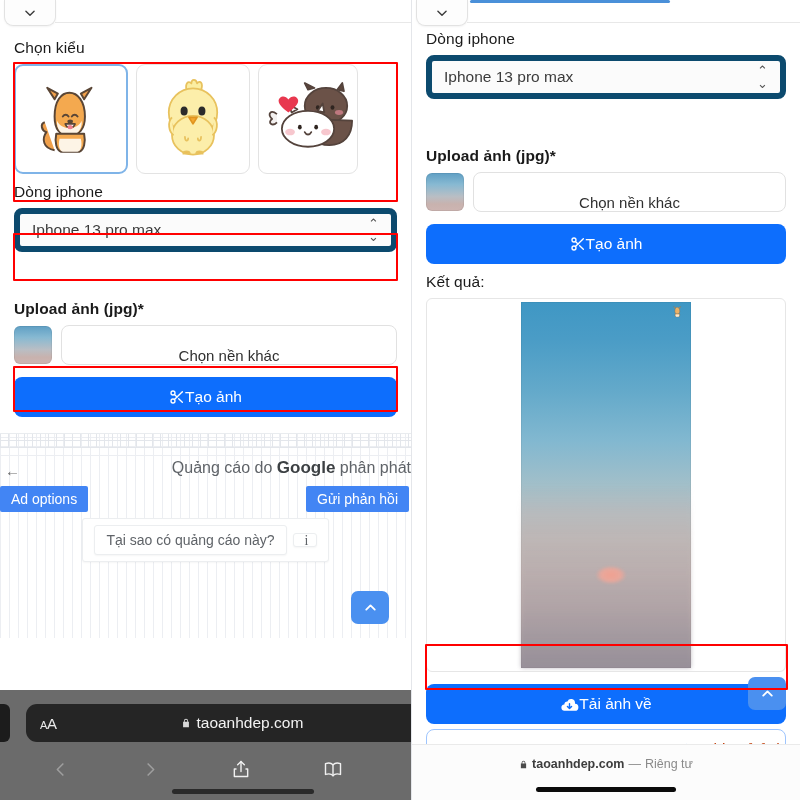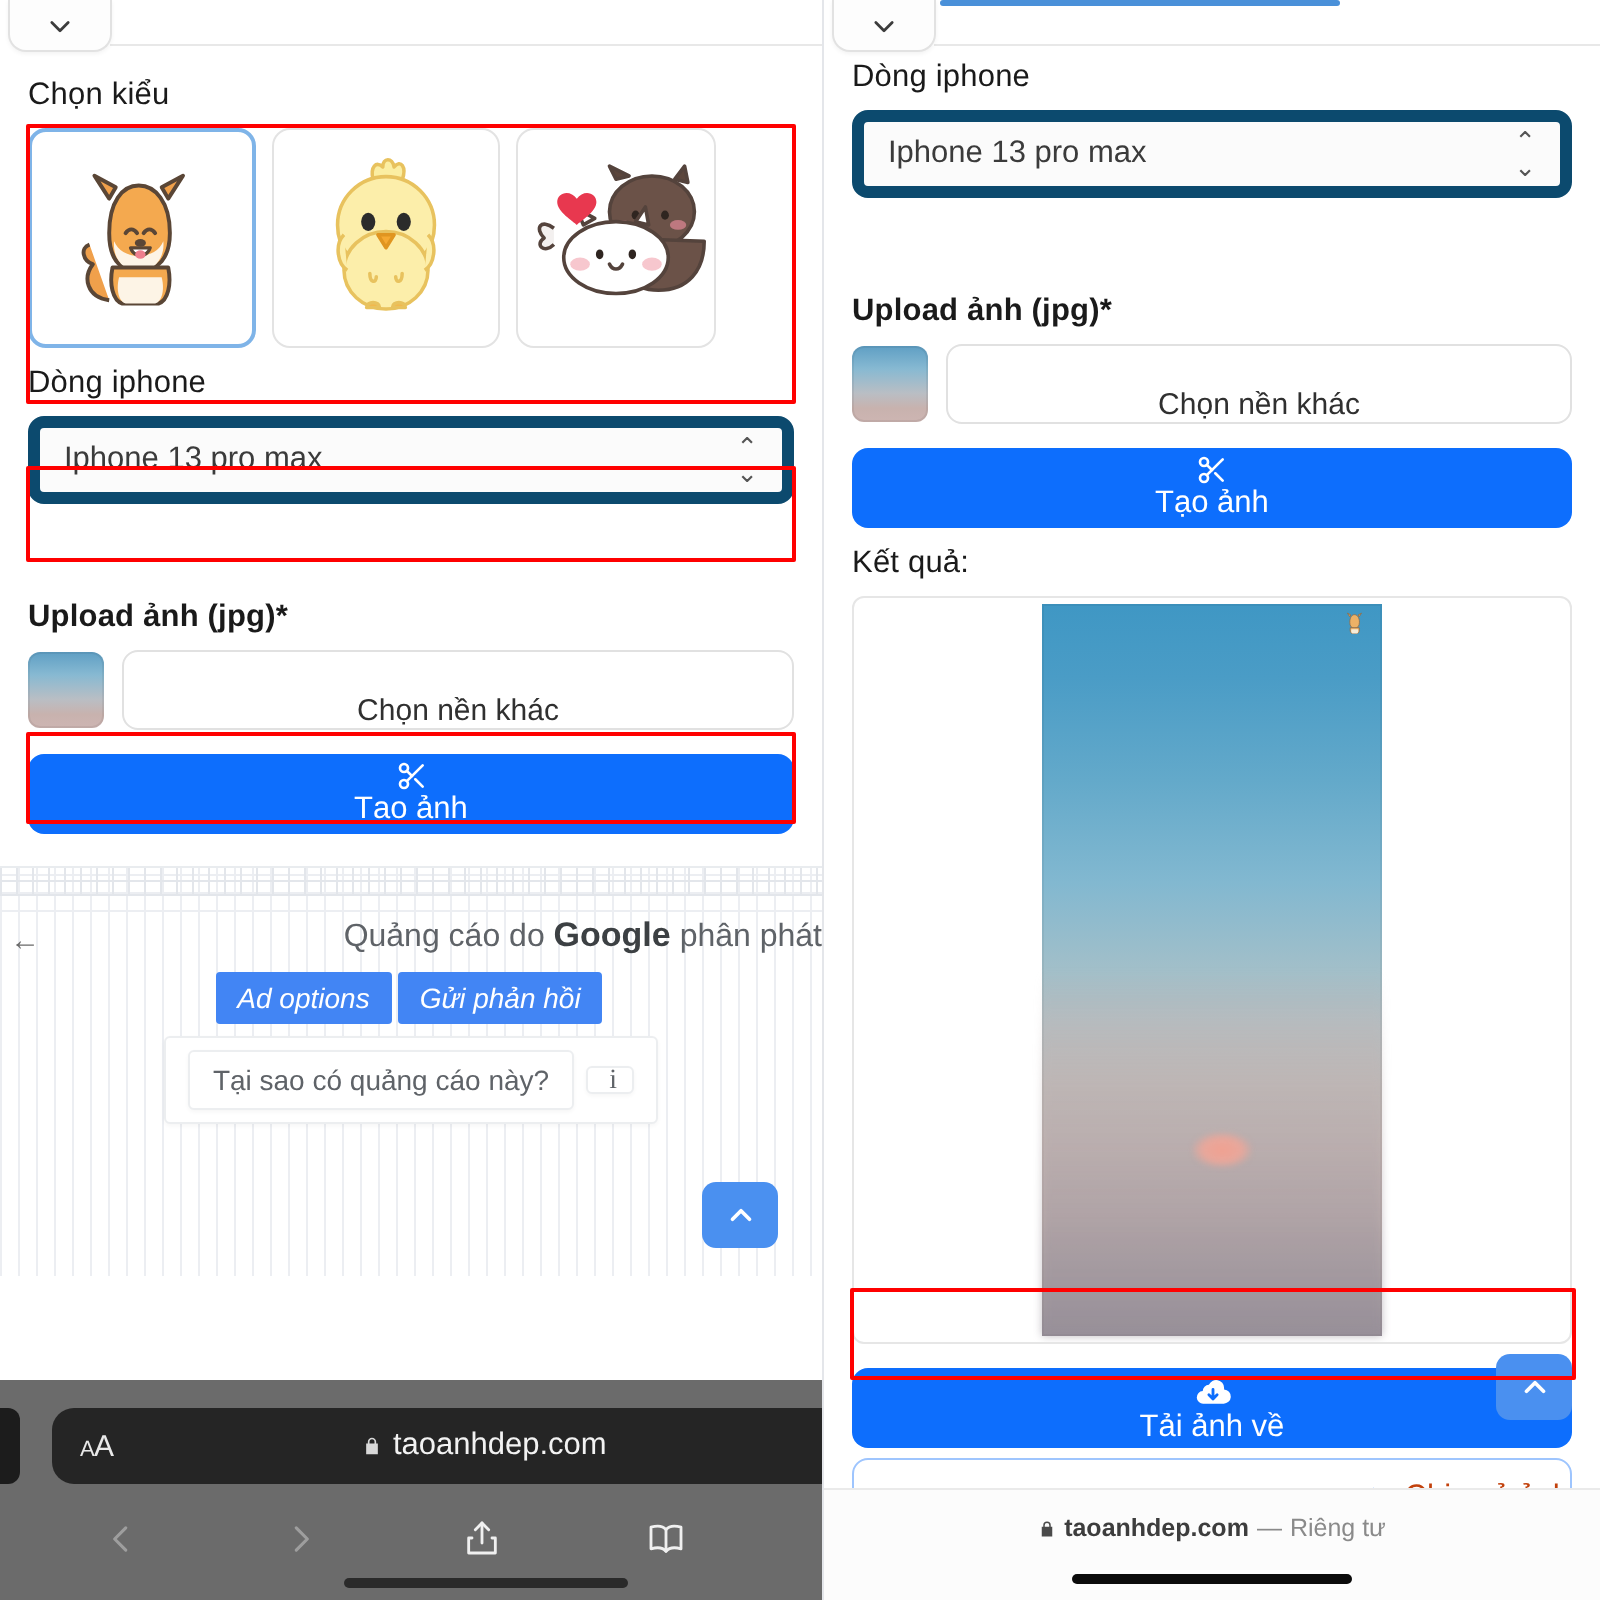--- a/index.html
+++ b/index.html
@@ -95,21 +95,21 @@
     flex: 1 1 auto; height: 40px;
     background: #ffffff; border: 1px solid #e1e1e1; border-radius: 8px;
     display: flex; align-items: flex-end; justify-content: center;
     font-size: 15px; color: #303030;
   }
 
   
   .bluebtn {
     height: 40px; background: #0d6efd; border-radius: 8px;
     display: flex; align-items: center; justify-content: center; gap: 0;
-    color: #fff; font-size: 15.5px; font-weight: 400; flex-direction: column;
+    color: #fff; font-size: 15.5px; font-weight: 400;
   }
   .outlinebtn {
     height: 40px; background: #fff; border: 1px solid #9ec5fe; border-radius: 8px;
     display: flex; align-items: center; justify-content: flex-end; gap: 7px;
     color: #c2410c; font-size: 15.5px;
   }
 
   
   .redbox {
     position: absolute;
@@ -138,21 +138,21 @@
       repeating-linear-gradient(0deg,  #e3e6eb 0 1px, transparent 1px 7px);
   }
   .ad-back { position: absolute; left: 5px; top: 28px; font-size: 15px; color: #6b6b6b; }
   .ad-title {
     position: absolute; left: 0; right: 0; top: 24px;
     text-align: right; font-size: 16px; color: #5f6368;
   }
   .ad-title b { color: #3c4043; font-weight: 700; font-size: 17px; }
   .ad-btns {
     position: absolute; left: 0; right: 2px; top: 52px;
-    display: flex; justify-content: center; gap: 3px; font-style: italic;
+    display: flex; justify-content: space-between; gap: 3px;
   }
   .ad-btn {
     background: #4285f4; color: #fff; font-size: 14px;
     padding: 5px 11px; border-radius: 2px;
   }
   .ad-why {
     position: absolute; left: 0; right: 0; top: 84px;
     display: flex; justify-content: center;
   }
   .ad-why span {

